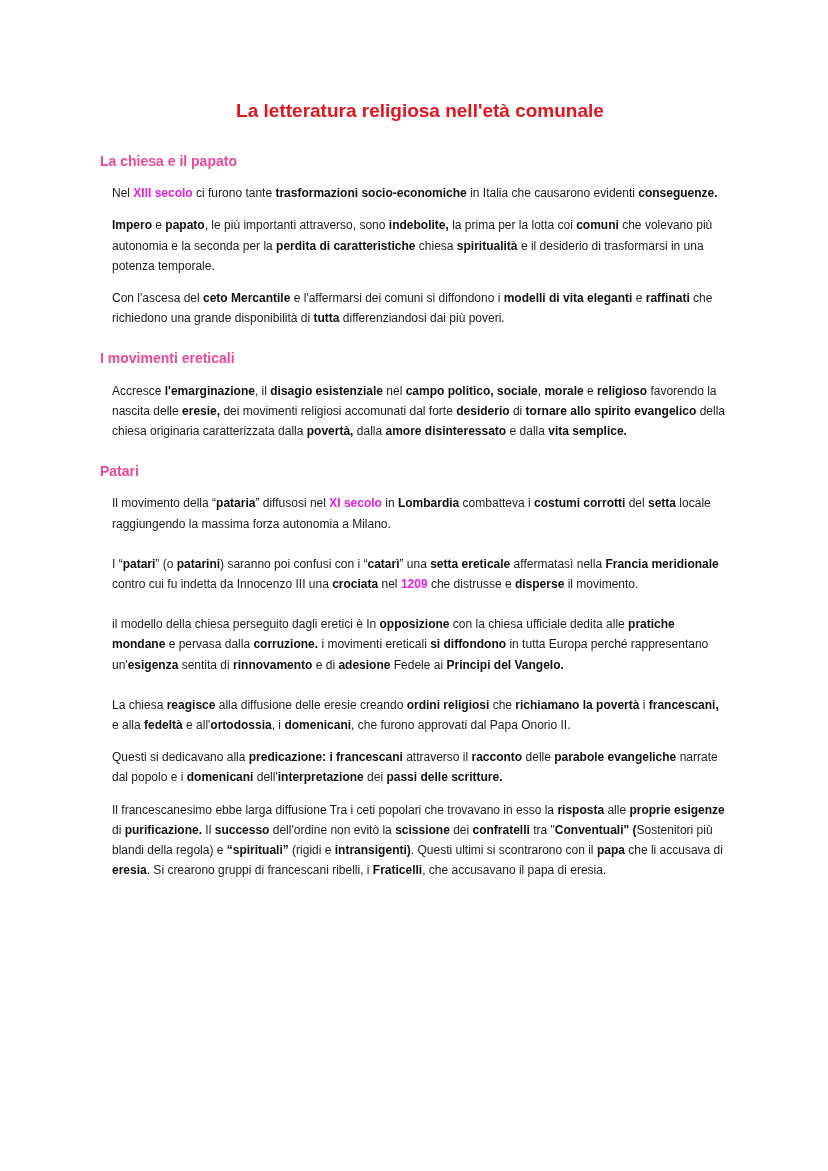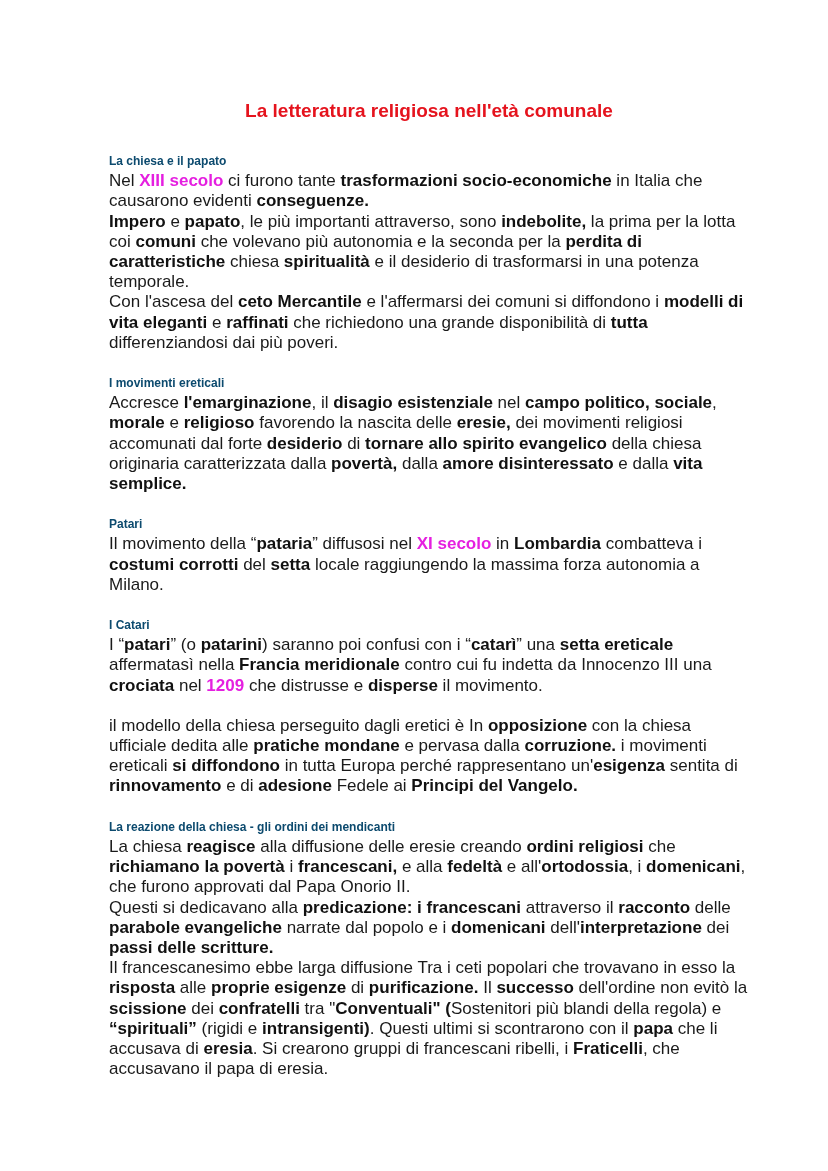--- a/index.html
+++ b/index.html
@@ -1,23 +1,23 @@
 <!DOCTYPE html>
 <html><head>
 <meta charset="utf-8">
 <style>
   html, body { margin: 0; padding: 0; background: #ffffff; }
   body { width: 828px; height: 1171px; position: relative; overflow: hidden;
          font-family: "Liberation Sans", sans-serif; color: #1a1a1a; }
-  .page { position: absolute; left: 109px; top: 98px; width: 640px; }
+  .page { position: absolute; left: 100px; top: 98px; width: 640px; }
   .title { text-align: center; color: #e5131d; font-size: 19px; font-weight: bold;
            margin: 0 0 27px 0; line-height: 26px; letter-spacing: 0; }
   .section { margin-bottom: 20px; }
-  .h { color: #0c4a6e; font-weight: bold; font-size: 12px; line-height: 20.2px; margin: 0; }
-  .p { font-size: 17px; line-height: 20.2px; margin: 0; }
+  .h { color: #ec4899; font-weight: bold; font-size: 14px; line-height: 20.2px; margin: 0; }
+  .p { font-size: 12px; line-height: 20.2px; margin: 12px; }
   .p b { font-weight: bold; color: #111; }
   .hl { color: #e51fe0; font-weight: bold; }
 </style>
 </head>
 <body>
 
 <div class="page">
   <h1 class="title">La letteratura religiosa nell'età comunale</h1>
   <div id="sections">
       <div class="section">
@@ -28,26 +28,24 @@
       </div>
       <div class="section">
         <h2 class="h">I movimenti ereticali</h2>
         <p class="p"><span>Accresce </span><b>l'emarginazione</b><span>, il </span><b>disagio esistenziale</b><span> nel </span><b>campo politico, sociale</b><span>, </span><b>morale</b><span> e </span><b>religioso</b><span> favorendo la nascita delle </span><b>eresie,</b><span> dei movimenti religiosi accomunati dal forte </span><b>desiderio</b><span> di </span><b>tornare allo spirito evangelico</b><span> della chiesa originaria caratterizzata dalla </span><b>povertà,</b><span> dalla </span><b>amore disinteressato</b><span> e dalla </span><b>vita semplice.</b></p>
       </div>
       <div class="section">
         <h2 class="h">Patari</h2>
         <p class="p"><span>Il movimento della “</span><b>pataria</b><span>” diffusosi nel </span><span class="hl">XI secolo</span><span> in </span><b>Lombardia</b><span> combatteva i </span><b>costumi corrotti</b><span> del </span><b>setta</b><span> locale raggiungendo la massima forza autonomia a Milano.</span></p>
       </div>
       <div class="section">
-        <h2 class="h">I Catari</h2>
         <p class="p"><span>I “</span><b>patari</b><span>” (o </span><b>patarini</b><span>) saranno poi confusi con i “</span><b>catarì</b><span>” una </span><b>setta ereticale</b><span> affermatasì nella </span><b>Francia meridionale</b><span> contro cui fu indetta da Innocenzo III una </span><b>crociata</b><span> nel </span><span class="hl">1209</span><span> che distrusse e </span><b>disperse</b><span> il movimento.</span></p>
       </div>
       <div class="section">
         <p class="p"><span>il modello della chiesa perseguito dagli eretici è In </span><b>opposizione</b><span> con la chiesa ufficiale dedita alle </span><b>pratiche mondane</b><span> e pervasa dalla </span><b>corruzione.</b><span> i movimenti ereticali </span><b>si diffondono</b><span> in tutta Europa perché rappresentano un'</span><b>esigenza</b><span> sentita di </span><b>rinnovamento</b><span> e di </span><b>adesione</b><span> Fedele ai </span><b>Principi del Vangelo.</b></p>
       </div>
       <div class="section">
-        <h2 class="h">La reazione della chiesa - gli ordini dei mendicanti</h2>
         <p class="p"><span>La chiesa </span><b>reagisce</b><span> alla diffusione delle eresie creando </span><b>ordini religiosi</b><span> che </span><b>richiamano la povertà</b><span> i </span><b>francescani,</b><span> e alla </span><b>fedeltà</b><span> e all'</span><b>ortodossia</b><span>, i </span><b>domenicani</b><span>, che furono approvati dal Papa Onorio II.</span></p>
         <p class="p"><span>Questi si dedicavano alla </span><b>predicazione: i francescani</b><span> attraverso il </span><b>racconto</b><span> delle </span><b>parabole evangeliche</b><span> narrate dal popolo e i </span><b>domenicani</b><span> dell'</span><b>interpretazione</b><span> dei </span><b>passi delle scritture.</b></p>
         <p class="p"><span>Il francescanesimo ebbe larga diffusione Tra i ceti popolari che trovavano in esso la </span><b>risposta</b><span> alle </span><b>proprie esigenze</b><span> di </span><b>purificazione.</b><span> Il </span><b>successo</b><span> dell'ordine non evitò la </span><b>scissione</b><span> dei </span><b>confratelli</b><span> tra "</span><b>Conventuali" (</b><span>Sostenitori più blandi della regola) e </span><b>“spirituali”</b><span> (rigidi e </span><b>intransigenti)</b><span>. Questi ultimi si scontrarono con il </span><b>papa</b><span> che li accusava di </span><b>eresia</b><span>. Si crearono gruppi di francescani ribelli, i </span><b>Fraticelli</b><span>, che accusavano il papa di eresia.</span></p>
       </div>
     </div>
 </div>
 
 </body></html>

